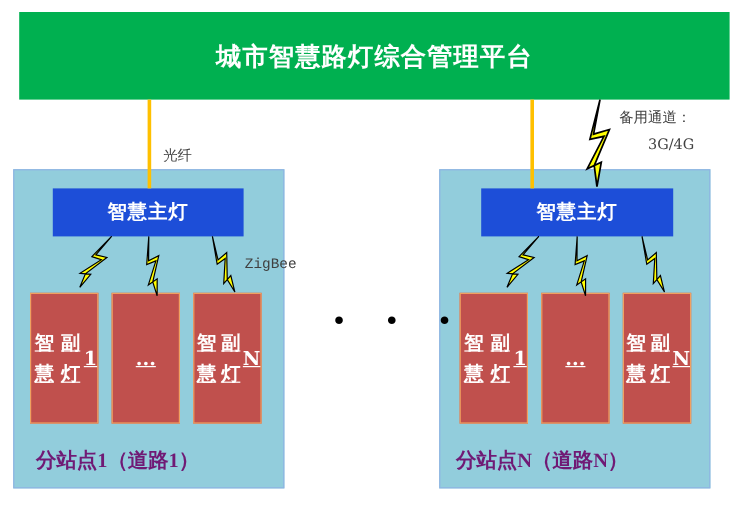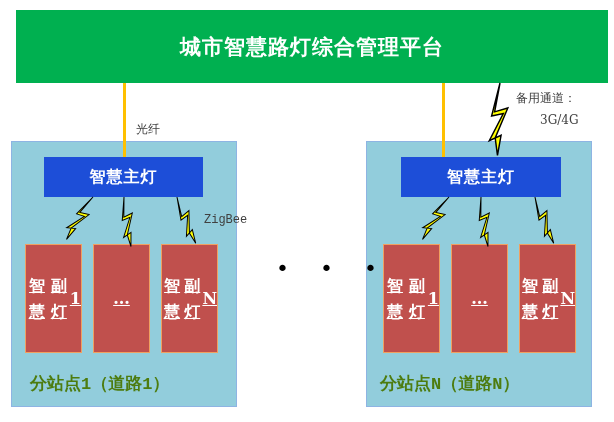--- a/index.html
+++ b/index.html
@@ -2,21 +2,21 @@
 <html><head>
 <meta charset="utf-8">
 <style>
   html,body{margin:0;padding:0;background:#ffffff;}
   body{width:614px;height:422px;position:relative;overflow:hidden;font-family:"DejaVu Serif","Liberation Serif",serif;}
   .abs{position:absolute;}
   .platform{left:16px;top:10px;width:592px;height:73px;background:#00b050;color:#fff;display:flex;align-items:center;justify-content:center;font-size:21px;font-weight:bold;letter-spacing:1px;}
   .station{background:#92cddc;border:1px solid #8eb4e3;box-sizing:border-box;}
   .main-light{background:#1d4ed8;color:#fff;display:flex;align-items:center;justify-content:center;font-size:16px;font-weight:bold;letter-spacing:1px;}
   .sub-light{background:#c0504d;border:1px solid #f0a060;box-sizing:border-box;color:#fff;display:flex;align-items:center;justify-content:center;font-size:16px;font-weight:bold;line-height:26px;text-align:center;text-decoration:underline;}
-  .station-label{font-family:Liberation Mono, monospace;font-weight:bold;font-size:17px;color:#4d7c0f;}
+  .station-label{font-family:Liberation Serif, serif;font-weight:bold;font-size:17px;color:#701a75;}
   .fiber{background:#ffc000;width:3px;}
   .note{font-size:12px;color:#404040;text-align:center;}
   .dots{font-size:22px;letter-spacing:12px;color:#000;font-family:"DejaVu Sans",sans-serif;}
   svg.overlay{position:absolute;left:0;top:0;}
 </style>
 </head>
 <body>
 
 <div class="abs platform">
   <span>城市智慧路灯综合管理平台</span>

